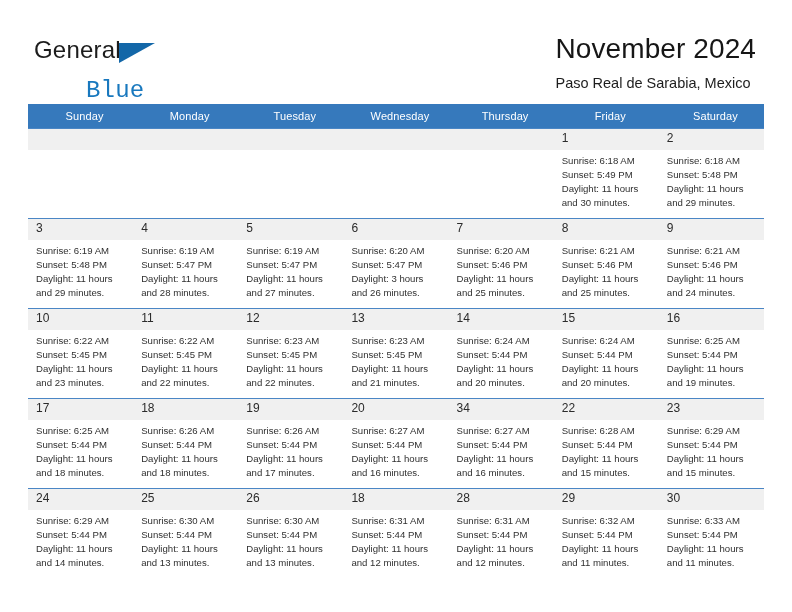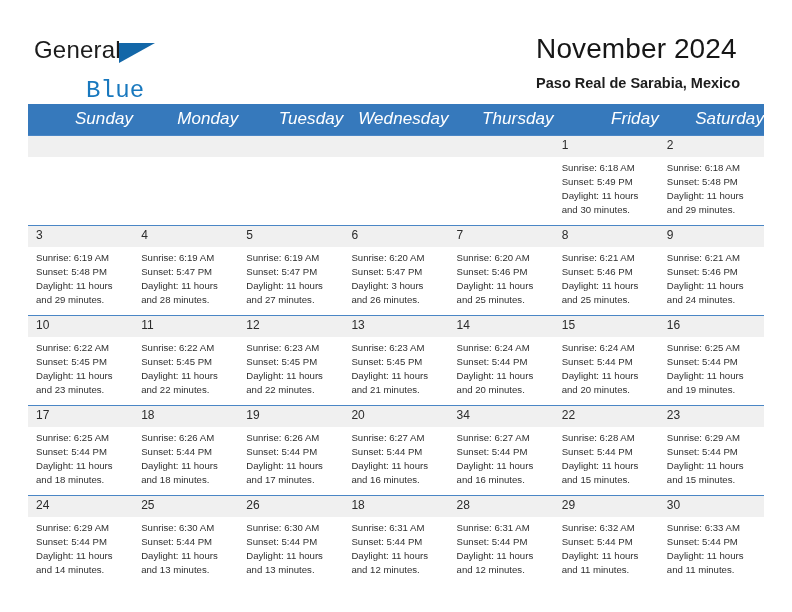--- a/index.html
+++ b/index.html
@@ -81,45 +81,44 @@
     font-size: 28px;
     color: #161616;
     line-height: 1.22;
     font-weight: normal;
     margin: 0;
     letter-spacing: 0.1px;
   }
   .cal-subtitle {
     font-size: 14.5px;
     color: #1d1d1d;
-    margin: 9px 16px 0 0;
+    margin: 9px 4px 0 0;
     line-height: 1.2;
-    font-weight: bold;
+    font-weight: normal;
   }
 
   
   .calendar {
     position: absolute;
     left: 28px;
     top: 104px;
     width: 736px;
     border-collapse: collapse;
     table-layout: fixed;
   }
 
   .calendar th {
     background: #3679bc;
     color: #ffffff;
-    font-size: 17px;
+    font-size: 11px;
     font-weight: normal;
-    text-align: right;
+    text-align: center;
     padding: 5px 0 6px 8px;
     height: 13px;
     letter-spacing: 0.1px;
-    font-style: italic;
   }
 
   .calendar td {
     vertical-align: top;
     padding: 0;
     width: 105.14px;
     height: 89px;
     border-top: 1px solid #4a86c5;
     background: #ffffff;
   }

